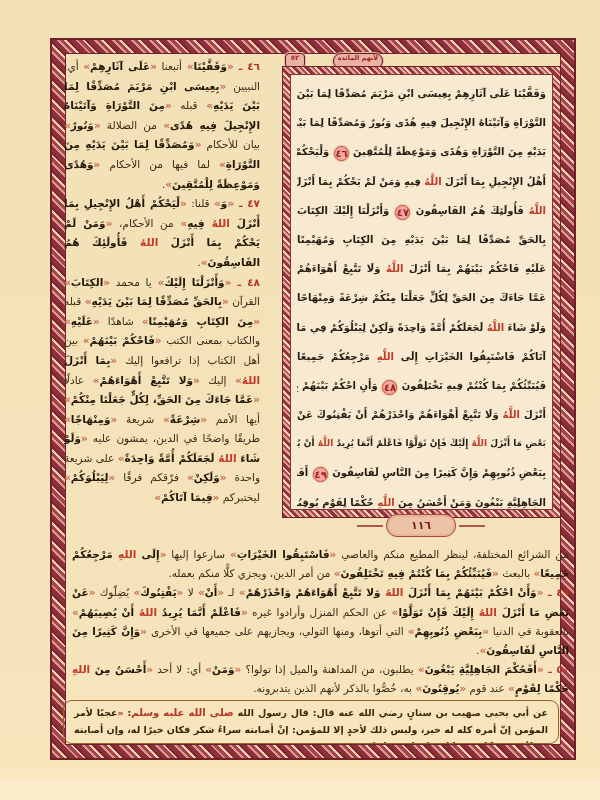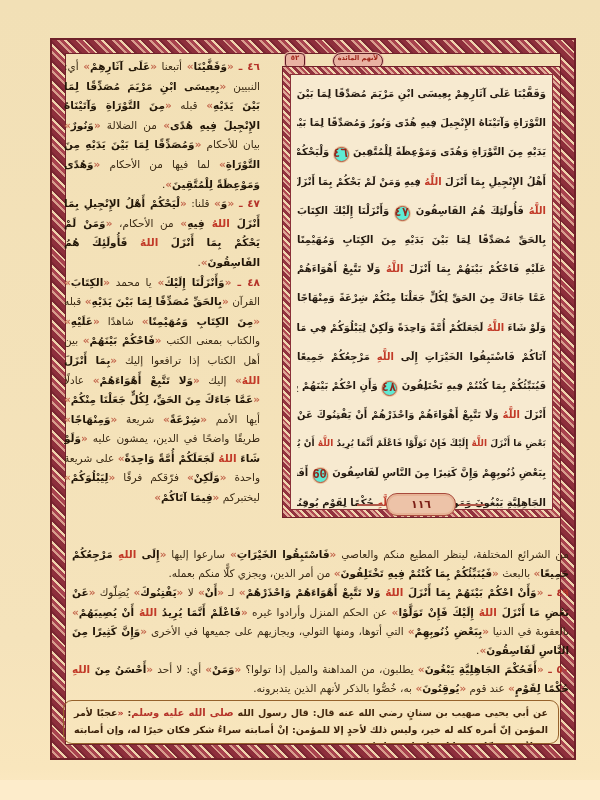--- a/index.html
+++ b/index.html
@@ -40,28 +40,27 @@
   .mushaf-inner{position:absolute;inset:1px;padding:4px 6px 0 6px;overflow:hidden;}
   .qline{
     display:block;height:29.2px;line-height:29.2px;white-space:nowrap;overflow:hidden;
     font-size:10px;font-weight:bold;color:#241a10;
     text-align:justify;text-align-last:justify;
   }
   .qline.s{font-size:9px;}
   .qline .rd{color:#c23a28;}
   .qline .ay{
     display:inline-block;width:13px;height:13px;border-radius:50%;
-    border:1px solid #bf5740;background:#5eead4;color:#93251a;
-    font-size:12px;line-height:13px;text-align:center;vertical-align:-2px;margin:0 1px;
+    border:1px solid #bf5740;background:#fca5a5;color:#93251a;
+    font-size:10px;line-height:13px;text-align:center;vertical-align:-2px;margin:0 1px;
     box-shadow:0 0 0 1px #e8c49e;
-    font-family:Liberation Mono, monospace;
   }
   
   .pagenum{
-    position:absolute;left:386px;top:493px;width:68px;height:21px;
+    position:absolute;left:386px;top:514px;width:68px;height:21px;
     background:#edc3a8;border:1px solid #a84a3c;border-radius:11px;
     box-shadow:0 0 0 2px #e7b395 inset;
     display:flex;align-items:center;justify-content:center;
     color:#7c1f16;font-size:11px;font-weight:bold;
   }
   .pagenum::before,.pagenum::after{content:"";position:absolute;top:10px;width:26px;height:2px;background:#b0584a;}
   .pagenum::before{right:-30px;}
   .pagenum::after{left:-30px;}
   
   .tafsir{color:#3a2a14;font-size:10.5px;line-height:19.6px;text-align:justify;}
@@ -113,21 +112,21 @@
     <div class="qline"><span>أَهْلُ الإِنْجِيلِ بِمَا أَنْزَلَ </span><span class="rd">اللَّهُ</span><span> فِيهِ وَمَنْ لَمْ يَحْكُمْ بِمَا أَنْزَلَ</span></div>
     <div class="qline"><span class="rd">اللَّهُ</span><span> فَأُولَئِكَ هُمُ الفَاسِقُونَ </span><span class="ay">٤٧</span><span> وَأَنْزَلْنَا إِلَيْكَ الكِتَابَ</span></div>
     <div class="qline"><span>بِالحَقِّ مُصَدِّقًا لِمَا بَيْنَ يَدَيْهِ مِنَ الكِتَابِ وَمُهَيْمِنًا</span></div>
     <div class="qline"><span>عَلَيْهِ فَاحْكُمْ بَيْنَهُمْ بِمَا أَنْزَلَ </span><span class="rd">اللَّهُ</span><span> وَلَا تَتَّبِعْ أَهْوَاءَهُمْ</span></div>
     <div class="qline"><span>عَمَّا جَاءَكَ مِنَ الحَقِّ لِكُلٍّ جَعَلْنَا مِنْكُمْ شِرْعَةً وَمِنْهَاجًا</span></div>
     <div class="qline"><span>وَلَوْ شَاءَ </span><span class="rd">اللَّهُ</span><span> لَجَعَلَكُمْ أُمَّةً وَاحِدَةً وَلَكِنْ لِيَبْلُوَكُمْ فِي مَا</span></div>
     <div class="qline"><span>آتَاكُمْ فَاسْتَبِقُوا الخَيْرَاتِ إِلَى </span><span class="rd">اللَّهِ</span><span> مَرْجِعُكُمْ جَمِيعًا</span></div>
     <div class="qline"><span>فَيُنَبِّئُكُمْ بِمَا كُنْتُمْ فِيهِ تَخْتَلِفُونَ </span><span class="ay">٤٨</span><span> وَأَنِ احْكُمْ بَيْنَهُمْ بِمَا</span></div>
     <div class="qline"><span>أَنْزَلَ </span><span class="rd">اللَّهُ</span><span> وَلَا تَتَّبِعْ أَهْوَاءَهُمْ وَاحْذَرْهُمْ أَنْ يَفْتِنُوكَ عَنْ</span></div>
     <div class="qline s"><span>بَعْضِ مَا أَنْزَلَ </span><span class="rd">اللَّهُ</span><span> إِلَيْكَ فَإِنْ تَوَلَّوْا فَاعْلَمْ أَنَّمَا يُرِيدُ </span><span class="rd">اللَّهُ</span><span> أَنْ يُصِيبَهُمْ</span></div>
-    <div class="qline"><span>بِبَعْضِ ذُنُوبِهِمْ وَإِنَّ كَثِيرًا مِنَ النَّاسِ لَفَاسِقُونَ </span><span class="ay">60</span><span> أَفَحُكْمَ</span></div>
+    <div class="qline"><span>بِبَعْضِ ذُنُوبِهِمْ وَإِنَّ كَثِيرًا مِنَ النَّاسِ لَفَاسِقُونَ </span><span class="ay">٤٩</span><span> أَفَحُكْمَ</span></div>
     <div class="qline"><span>الجَاهِلِيَّةِ يَبْغُونَ وَمَنْ أَحْسَنُ مِنَ </span><span class="rd">اللَّهِ</span><span> حُكْمًا لِقَوْمٍ يُوقِنُونَ </span></div>
   </div>
 </div>
 
 <div class="pagenum">
   <span>١١٦</span>
 </div>
 
 <div class="tafsir tafsir-bottom">
   <p><span>من الشرائع المختلفة، لينظر المطيع منكم والعاصي </span><span class="br">«</span><span class="lm">فَاسْتَبِقُوا الخَيْرَاتِ</span><span class="br">»</span><span> سارعوا إليها </span><span class="br">«</span><span class="lm">إِلَى </span><span class="rdb">اللهِ</span><span class="lm"> مَرْجِعُكُمْ جَمِيعًا</span><span class="br">»</span><span> بالبعث </span><span class="br">«</span><span class="lm">فَيُنَبِّئُكُمْ بِمَا كُنْتُمْ فِيهِ تَخْتَلِفُونَ</span><span class="br">»</span><span> من أمر الدين، ويجزي كلًّا منكم بعمله.</span></p>

